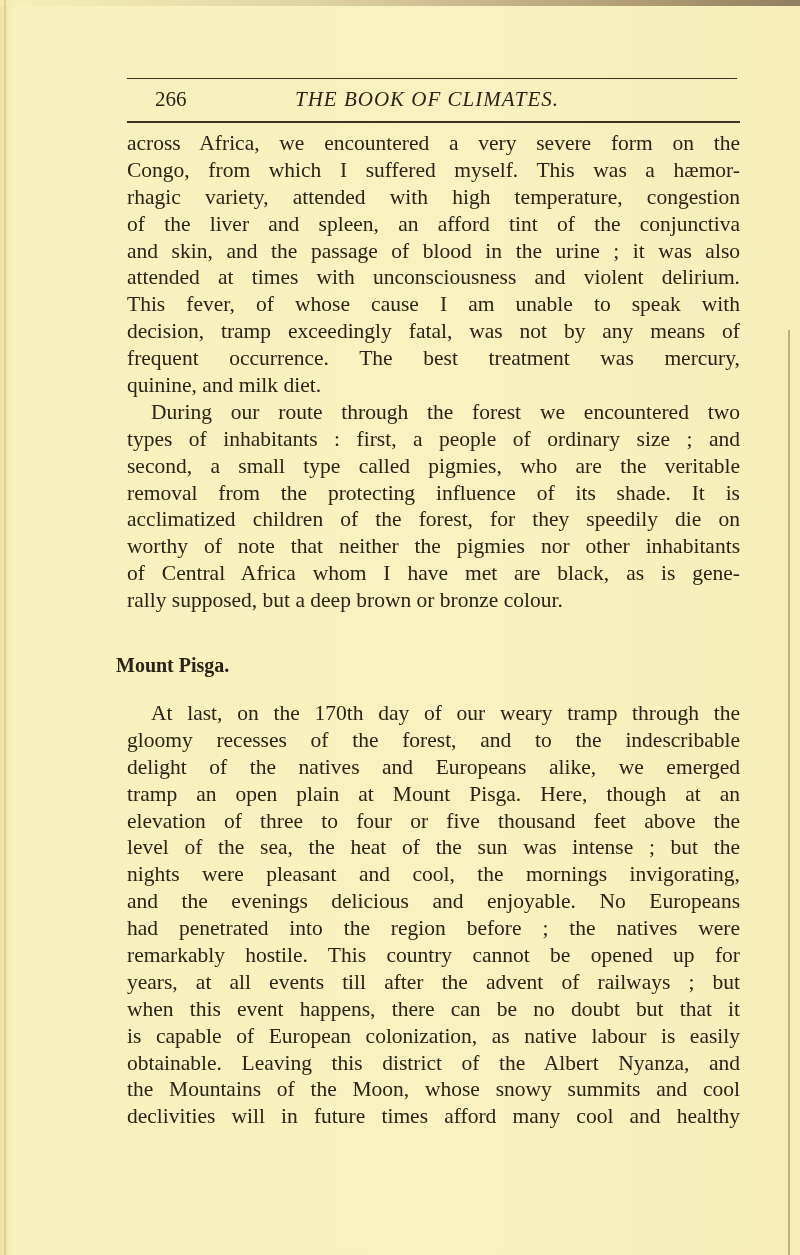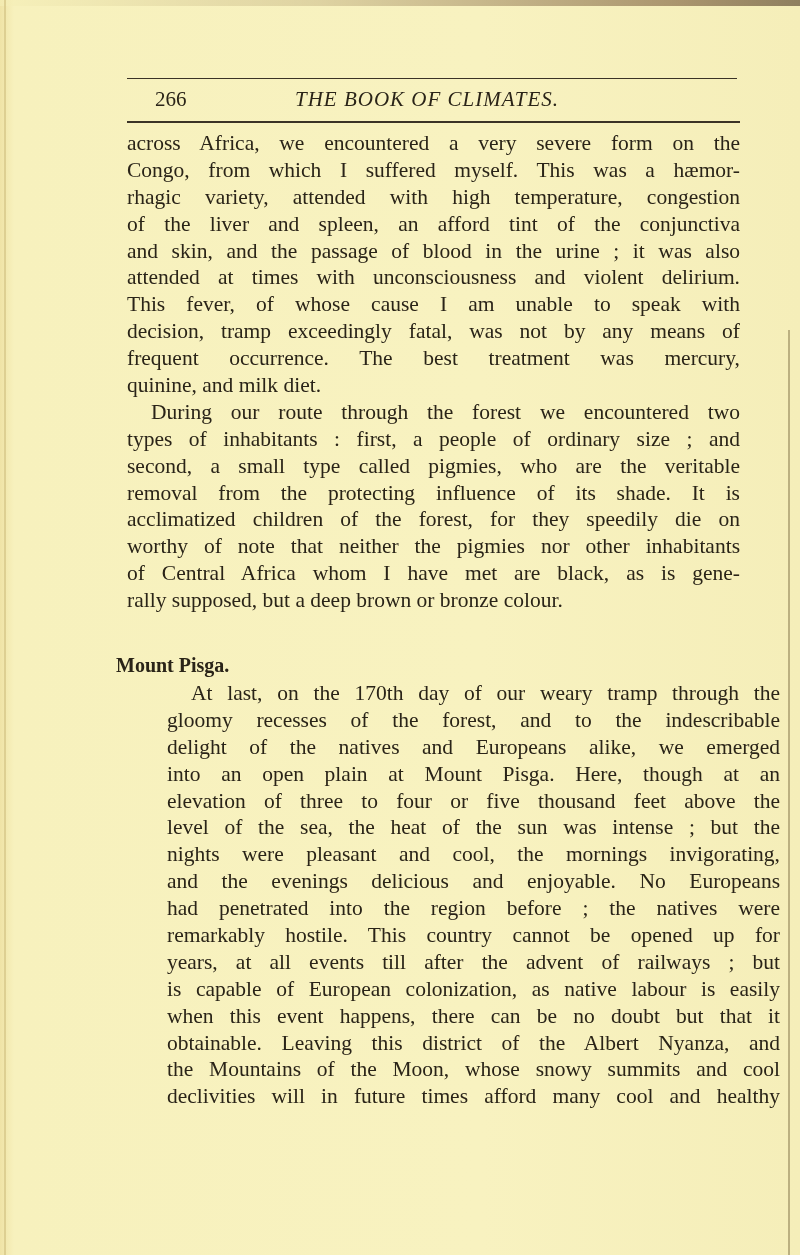--- a/index.html
+++ b/index.html
@@ -48,21 +48,21 @@
       display: block; height: 26.9px; white-space: nowrap;
       text-align: justify; text-align-last: justify;
     }
     .line.last { text-align-last: left; }
     .line.indent { padding-left: 24px; }
     .heading {
       position: absolute; left: 116px; width: 613px; top: 652px;
       text-align: left; font-weight: bold; font-size: 20px; line-height: 26px;
     }
     .block-1 { top: 130px; }
-    .block-2 { top: 680px; margin-left: 40px; }
+    .block-2 { top: 700px; }
   </style>
 </head>
 <body>
 
 <div class="page-bg"></div>
 <div class="top-edge"></div>
 <div class="left-edge"></div>
 <div class="right-edge"></div>
 
 <div class="rule top"></div>
@@ -97,27 +97,27 @@
   </div>
 </div>
 
 <div class="heading">Mount Pisga.</div>
 
 <div class="text-block block-2">
   <div>
     <span class="line indent">At last, on the 170th day of our weary tramp through the</span>
     <span class="line">gloomy recesses of the forest, and to the indescribable</span>
     <span class="line">delight of the natives and Europeans alike, we emerged</span>
-    <span class="line">into an open plain at Mount Pisga.  Here, though at an</span>
+    <span class="line">tramp an open plain at Mount Pisga.  Here, though at an</span>
     <span class="line">elevation of three to four or five thousand feet above the</span>
     <span class="line">level of the sea, the heat of the sun was intense ; but the</span>
     <span class="line">nights were pleasant and cool, the mornings invigorating,</span>
     <span class="line">and the evenings delicious and enjoyable.  No Europeans</span>
     <span class="line">had penetrated into the region before ; the natives were</span>
     <span class="line">remarkably hostile.  This country cannot be opened up for</span>
     <span class="line">years, at all events till after the advent of railways ; but</span>
+    <span class="line">when this event happens, there can be no doubt but that it</span>
     <span class="line">is capable of European colonization, as native labour is easily</span>
-    <span class="line">when this event happens, there can be no doubt but that it</span>
     <span class="line">obtainable.  Leaving this district of the Albert Nyanza, and</span>
     <span class="line">the Mountains of the Moon, whose snowy summits and cool</span>
     <span class="line">declivities will in future times afford many cool and healthy</span>
   </div>
 </div>
 
 </body></html>

